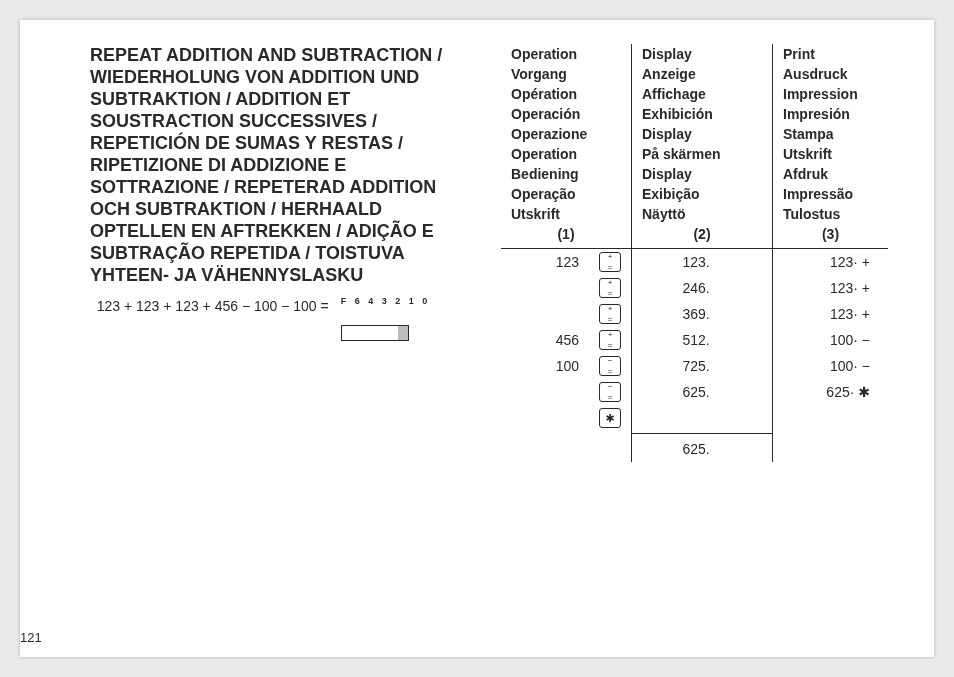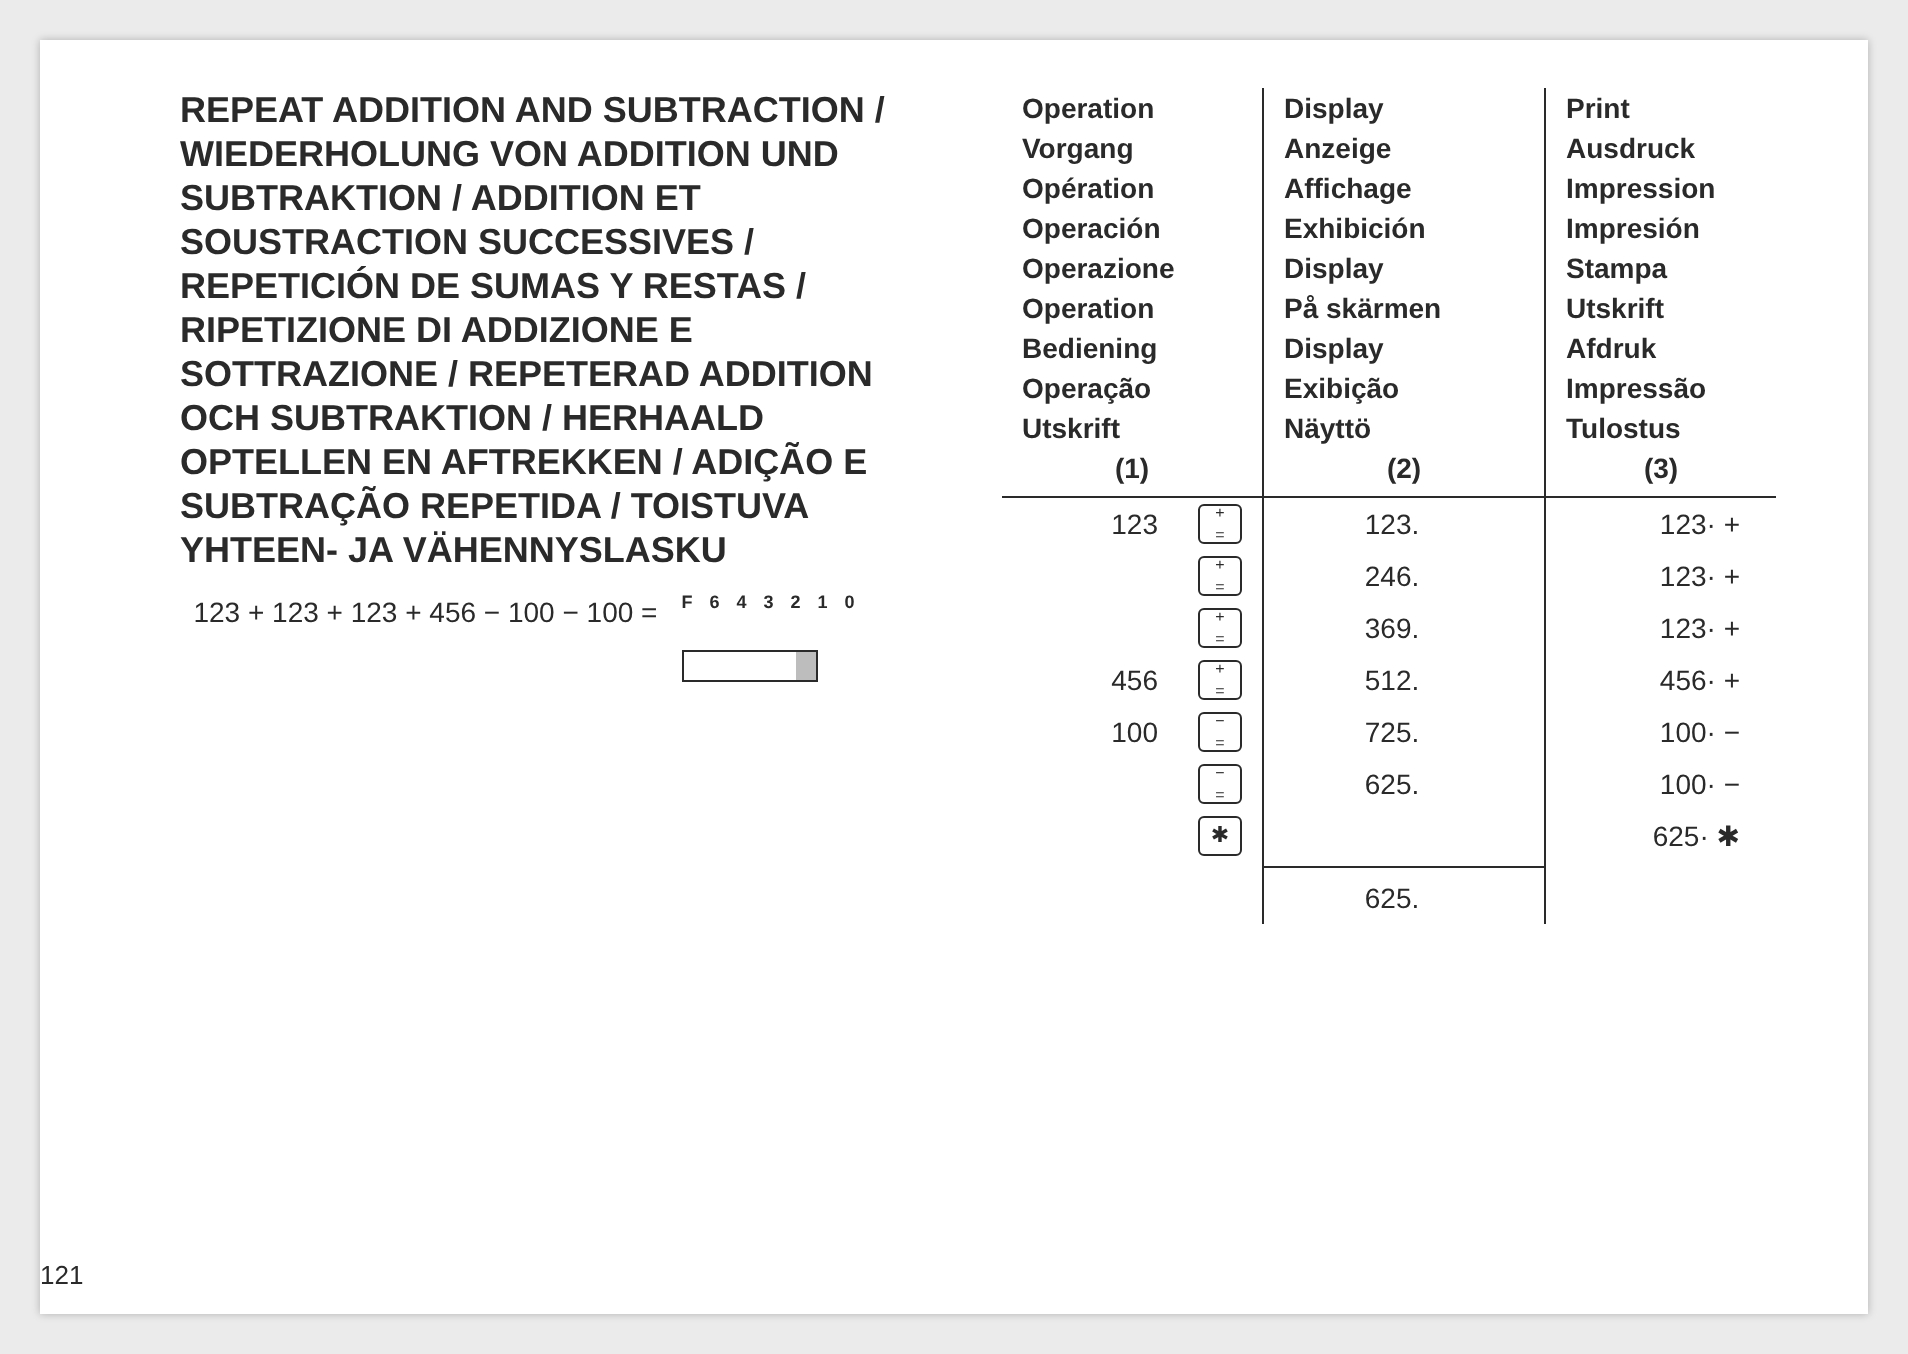--- a/index.html
+++ b/index.html
@@ -270,21 +270,20 @@
             <div class="head">Afdruk</div>
             <div class="head">Impressão</div>
             <div class="head">Tulostus</div>
             <div class="headnum">(3)</div>
           </div>
           <div class="hr"></div>
           <div id="col3-body">
               <div class="body-cell">123· +</div>
               <div class="body-cell">123· +</div>
               <div class="body-cell">123· +</div>
-              <div class="body-cell">456· +</div>
               <div class="body-cell">100· −</div>
               <div class="body-cell">100· −</div>
               <div class="body-cell">625· ✱</div>
             </div>
         </div>
 
       </div>
     </div>
 
   </div>

